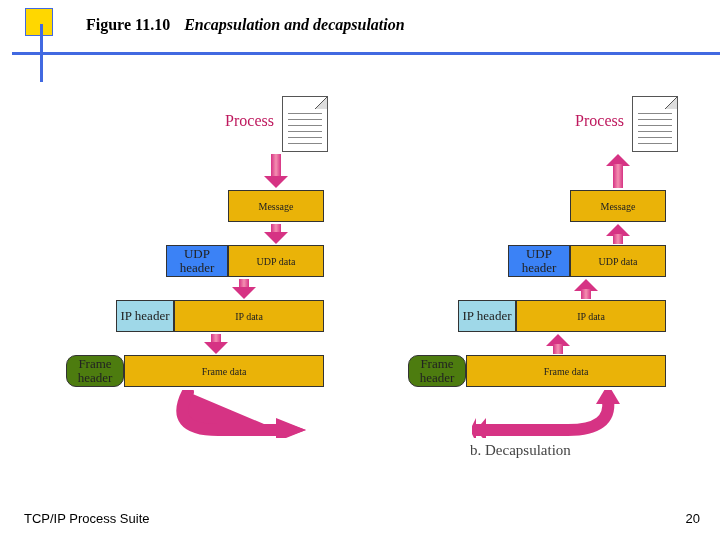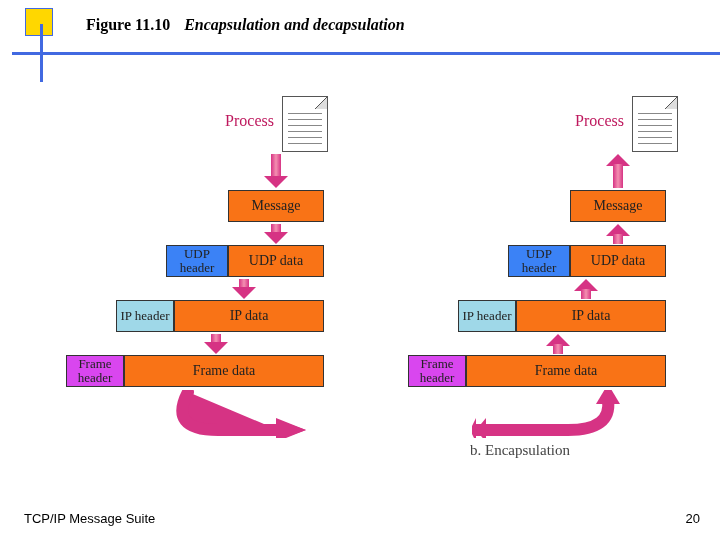--- a/index.html
+++ b/index.html
@@ -107,33 +107,33 @@
 
   .row { position: absolute; left: 0; right: 0; height: 32px; }
   .row.msg   { top: 100px; }
   .row.udp   { top: 155px; }
   .row.ip    { top: 210px; }
   .row.frame { top: 265px; }
 
   .box {
     position: absolute;
     border: 1px solid #333;
-    font-size: 14px;
+    font-size: 10px;
     color: #222;
     display: flex;
     align-items: center;
     justify-content: center;
     height: 32px;
-    background: #f97316;
+    background: #eab308;
     text-align: center;
     line-height: 1.1;
   }
   .udp-header  { background: #3b82f6; }
   .ip-header   { background: #9fd8e8; font-family: Liberation Serif, serif; }
-  .frame-header{ background: #d946ef; }
+  .frame-header{ background: #4d7c0f; border-radius: 10px; }
 
   
   .left .msg-box    { left: 210px; width: 96px; }
   .left .udp-hdr    { left: 148px; width: 62px; font-size:13px;}
   .left .udp-data   { left: 210px; width: 96px; }
   .left .ip-hdr     { left: 98px;  width: 58px; font-size:13px;}
   .left .ip-data    { left: 156px; width: 150px; }
   .left .frame-hdr  { left: 48px;  width: 58px; font-size:13px;}
   .left .frame-data { left: 106px; width: 200px; }
   .left .process-label { right: 84px; }
@@ -305,19 +305,19 @@
 
     <div class="curve-arrow">
       <svg viewBox="0 0 160 48" width="160" height="48">
         <path d="M4 40 L96 40" fill="none" stroke="#d63384" stroke-width="12" stroke-linecap="butt"></path>
         <path d="M96 40 Q140 40 136 10" fill="none" stroke="#d63384" stroke-width="12"></path>
         <polygon points="0,28 0,52 -10,40" fill="#d63384" transform="translate(14,0)"></polygon>
         <polygon points="124,14 148,14 136,-6" fill="#d63384"></polygon>
         <polygon points="-8,28 -8,52 4,28 4,52" fill="#d63384"></polygon>
       </svg>
     </div>
-    <div class="caption">b. Encapsulation</div>
+    <div class="caption">b. Decapsulation</div>
   </div>
 
 </div>
 
-<div class="footer-left">TCP/IP Message Suite</div>
+<div class="footer-left">TCP/IP Process Suite</div>
 <div class="footer-right">20</div>
 
 </body></html>

